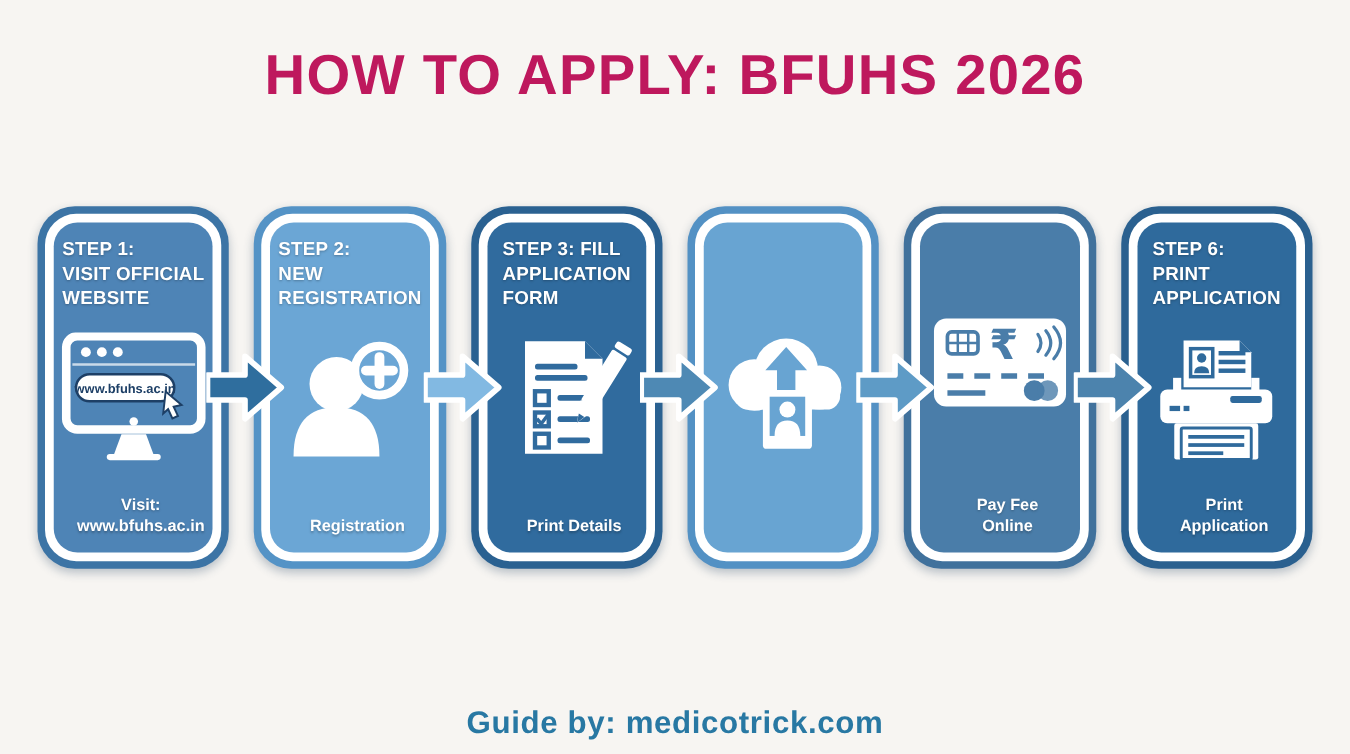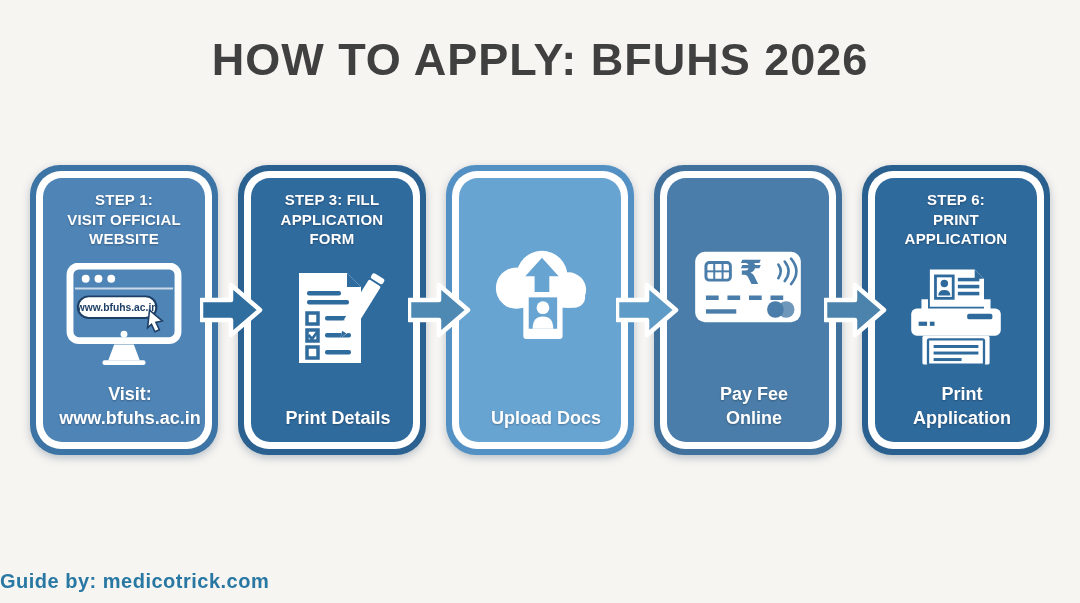--- a/index.html
+++ b/index.html
@@ -27,52 +27,52 @@
   }
   .card-white { background:#ffffff; border-radius:25px; padding:7px; height:100%; }
   .card-inner {
     background:var(--card-fill,#4e84b6);
     border-radius:19px; height:100%;
     display:flex; flex-direction:column; align-items:center; justify-content:space-between;
     padding:12px 4px 12px 4px;
   }
   .step-header {
     color:#ffffff; font-weight:bold; font-size:15px; line-height:1.3;
-    text-align:center; white-space:pre-line; letter-spacing:0.2px;
+    white-space:pre-line; letter-spacing:0.2px;
     text-shadow:0 1px 2px rgba(0,0,0,0.28);
     min-height:60px;
   }
   .icon {
     flex:1; display:flex; align-items:center; justify-content:center;
     color:var(--card-fill,#4e84b6); width:100%;
   }
   .icon svg { display:block; }
   .step-label {
-    color:#ffffff; font-weight:bold; font-size:18px; line-height:1.3;
+    color:#ffffff; font-weight:bold; font-size:13px; line-height:1.3;
     text-align:center; white-space:pre-line;
     text-shadow:0 1px 2px rgba(0,0,0,0.28);
     min-height:40px; display:flex; align-items:flex-end; justify-content:center;margin-left:12px;
   }
   .arrow {
     position:absolute; right:-46px; top:50%; transform:translateY(-50%);
     width:64px; height:66px; z-index:10; color:#2f6e9e;
   }
   .footer {
     position:absolute; bottom:10px; left:0; width:100%;
-    text-align:left;
-    font-size:20px; font-weight:bold; letter-spacing:0.5px;
+    text-align:center;
+    font-size:25px; font-weight:bold; letter-spacing:0.5px;
     color:#2878a3;
   }
 </style>
 </head>
 <body style="background: rgb(247, 245, 242);">
 
 <div>
 
-  <h1 class="title" style="color: #404040;">HOW TO APPLY: BFUHS 2026</h1>
+  <h1 class="title" style="color: #be185d;">HOW TO APPLY: BFUHS 2026</h1>
 
   <div class="row">
 
     <div class="card-wrap" style="--card-fill: #4e84b6; --card-border: #3c74a5;">
       <div class="card-outer">
         <div class="card-white">
           <div class="card-inner">
             <div class="step-header">STEP 1:
 VISIT OFFICIAL
 WEBSITE</div>
@@ -94,20 +94,44 @@
             <div class="step-label">Visit:
 www.bfuhs.ac.in</div>
           </div>
         </div>
       </div>
       <svg class="arrow" viewBox="0 0 64 66" style="color: rgb(47, 110, 158);">
         <path d="M1 23 L31 23 L31 8 L60 33 L31 58 L31 43 L1 43 Z" fill="currentColor" stroke="#fff" stroke-width="4.5" stroke-linejoin="round"></path>
       </svg>
     </div>
 
+    <div class="card-wrap" style="--card-fill: #6ba6d5; --card-border: #5493c6;">
+      <div class="card-outer">
+        <div class="card-white">
+          <div class="card-inner">
+            <div class="step-header">STEP 2:
+NEW
+REGISTRATION</div>
+            <div class="icon">
+              <svg width="108" height="100" viewBox="0 0 110 100">
+                <circle cx="44" cy="37" r="22" fill="#fff"></circle>
+                <path d="M9 96 Q9 56 44 56 Q79 56 79 96 Z" fill="#fff"></path>
+                <circle cx="79" cy="26" r="20" fill="currentColor" stroke="#fff" stroke-width="7"></circle>
+                <line x1="79" y1="15" x2="79" y2="37" stroke="#fff" stroke-width="8" stroke-linecap="round"></line>
+                <line x1="68" y1="26" x2="90" y2="26" stroke="#fff" stroke-width="8" stroke-linecap="round"></line>
+              </svg>
+            </div>
+            <div class="step-label">Registration</div>
+          </div>
+        </div>
+      </div>
+      <svg class="arrow" viewBox="0 0 64 66" style="color: rgb(130, 185, 226);">
+        <path d="M1 23 L31 23 L31 8 L60 33 L31 58 L31 43 L1 43 Z" fill="currentColor" stroke="#fff" stroke-width="4.5" stroke-linejoin="round"></path>
+      </svg>
+    </div>
 
     <div class="card-wrap" style="--card-fill: #306b9e; --card-border: #2a6191;">
       <div class="card-outer">
         <div class="card-white">
           <div class="card-inner">
             <div class="step-header">STEP 3: FILL
 APPLICATION
 FORM</div>
             <div class="icon">
               <svg width="110" height="102" viewBox="0 0 110 102">
@@ -149,21 +173,20 @@
                 <circle cx="62" cy="38" r="26" fill="#fff"></circle>
                 <circle cx="89" cy="52" r="18" fill="#fff"></circle>
                 <rect x="20" y="48" width="86" height="22" rx="11" fill="#fff"></rect>
                 <path d="M62 19 L79 38 L69.5 38 L69.5 54 L54.5 54 L54.5 38 L45 38 Z" fill="currentColor"></path>
                 <rect x="43" y="54" width="40" height="48" rx="3" fill="#fff"></rect>
                 <rect x="48.5" y="59.5" width="29" height="32" fill="currentColor"></rect>
                 <circle cx="63" cy="70" r="6.5" fill="#fff"></circle>
                 <path d="M52.5 91.5 Q52.5 79 63 79 Q73.5 79 73.5 91.5 Z" fill="#fff"></path>
               </svg>
             </div>
-            <div class="step-label">Upload Docs</div>
           </div>
         </div>
       </div>
       <svg class="arrow" viewBox="0 0 64 66" style="color: rgb(94, 155, 198);">
         <path d="M1 23 L31 23 L31 8 L60 33 L31 58 L31 43 L1 43 Z" fill="currentColor" stroke="#fff" stroke-width="4.5" stroke-linejoin="round"></path>
       </svg>
     </div>
 
     <div class="card-wrap" style="--card-fill: #4a7da9; --card-border: #40719c;">
       <div class="card-outer">

